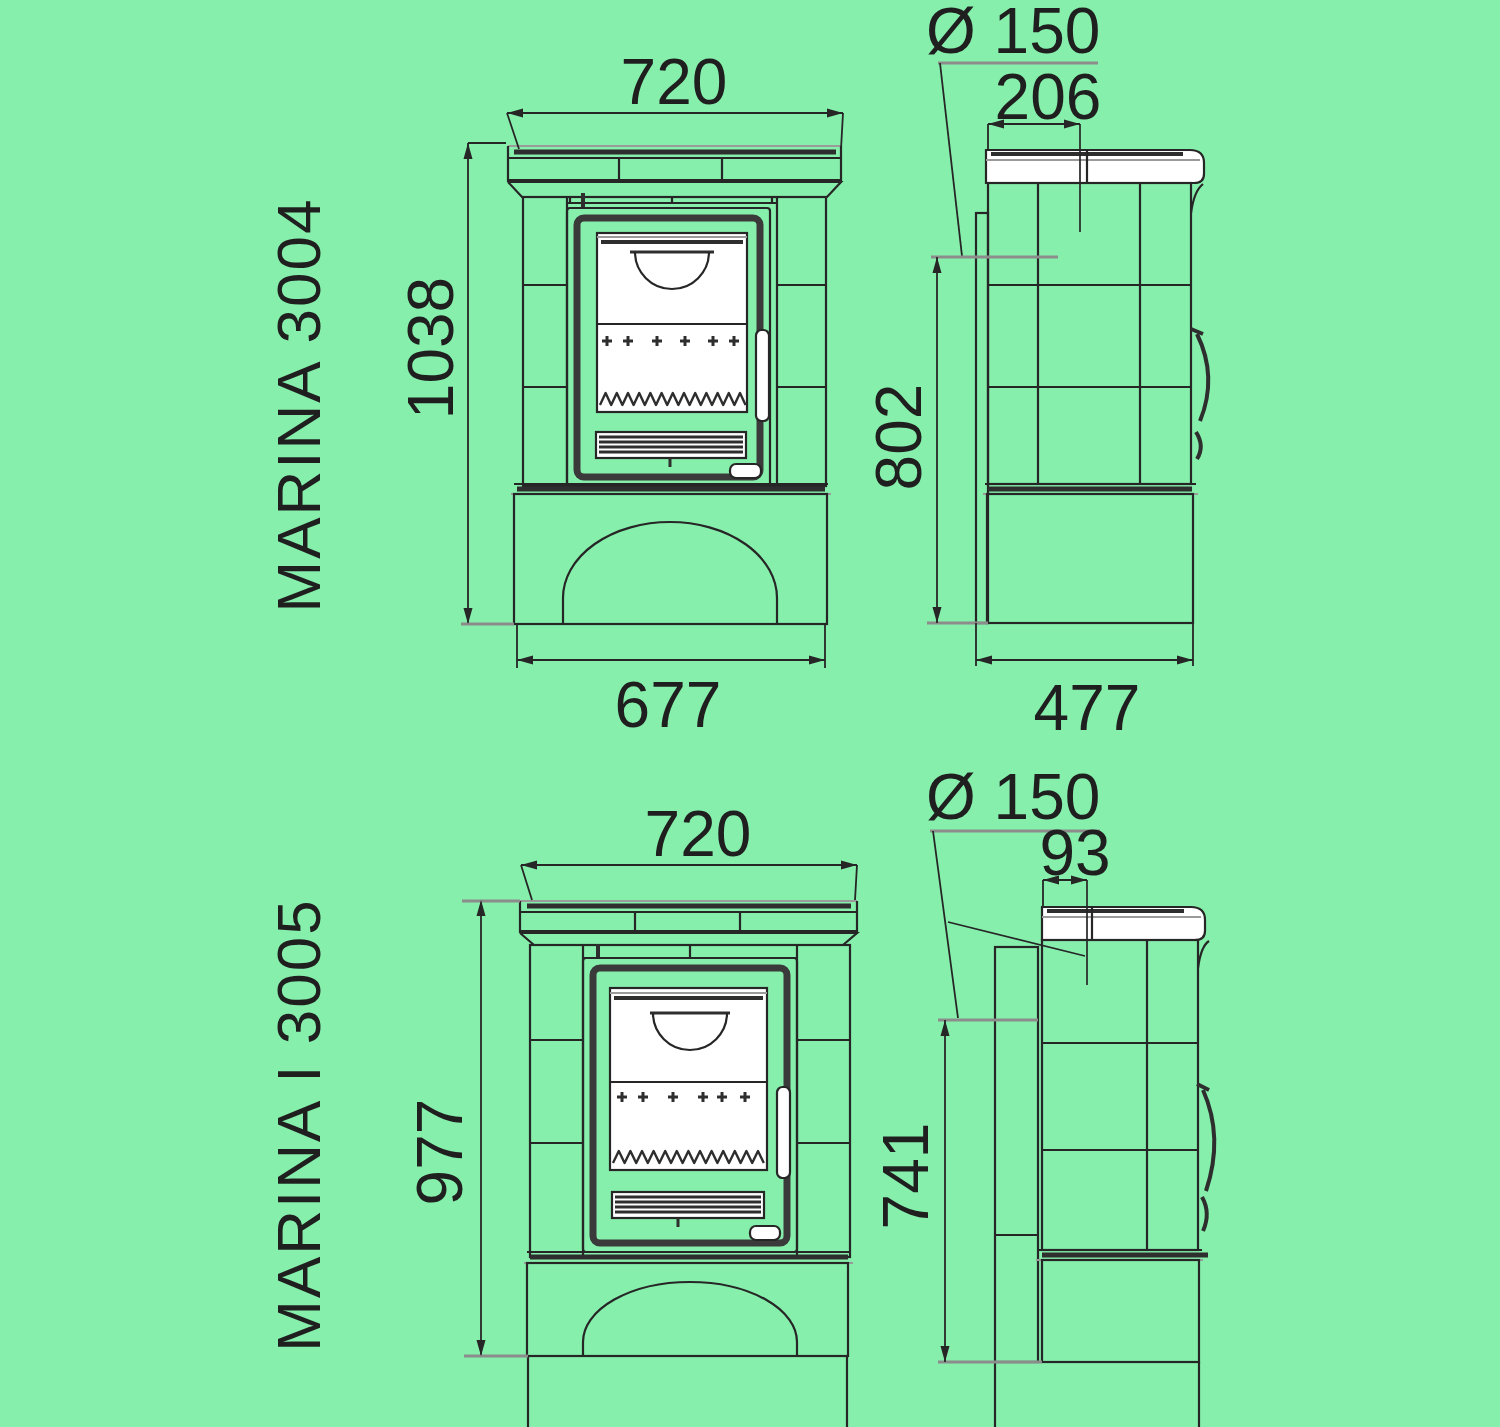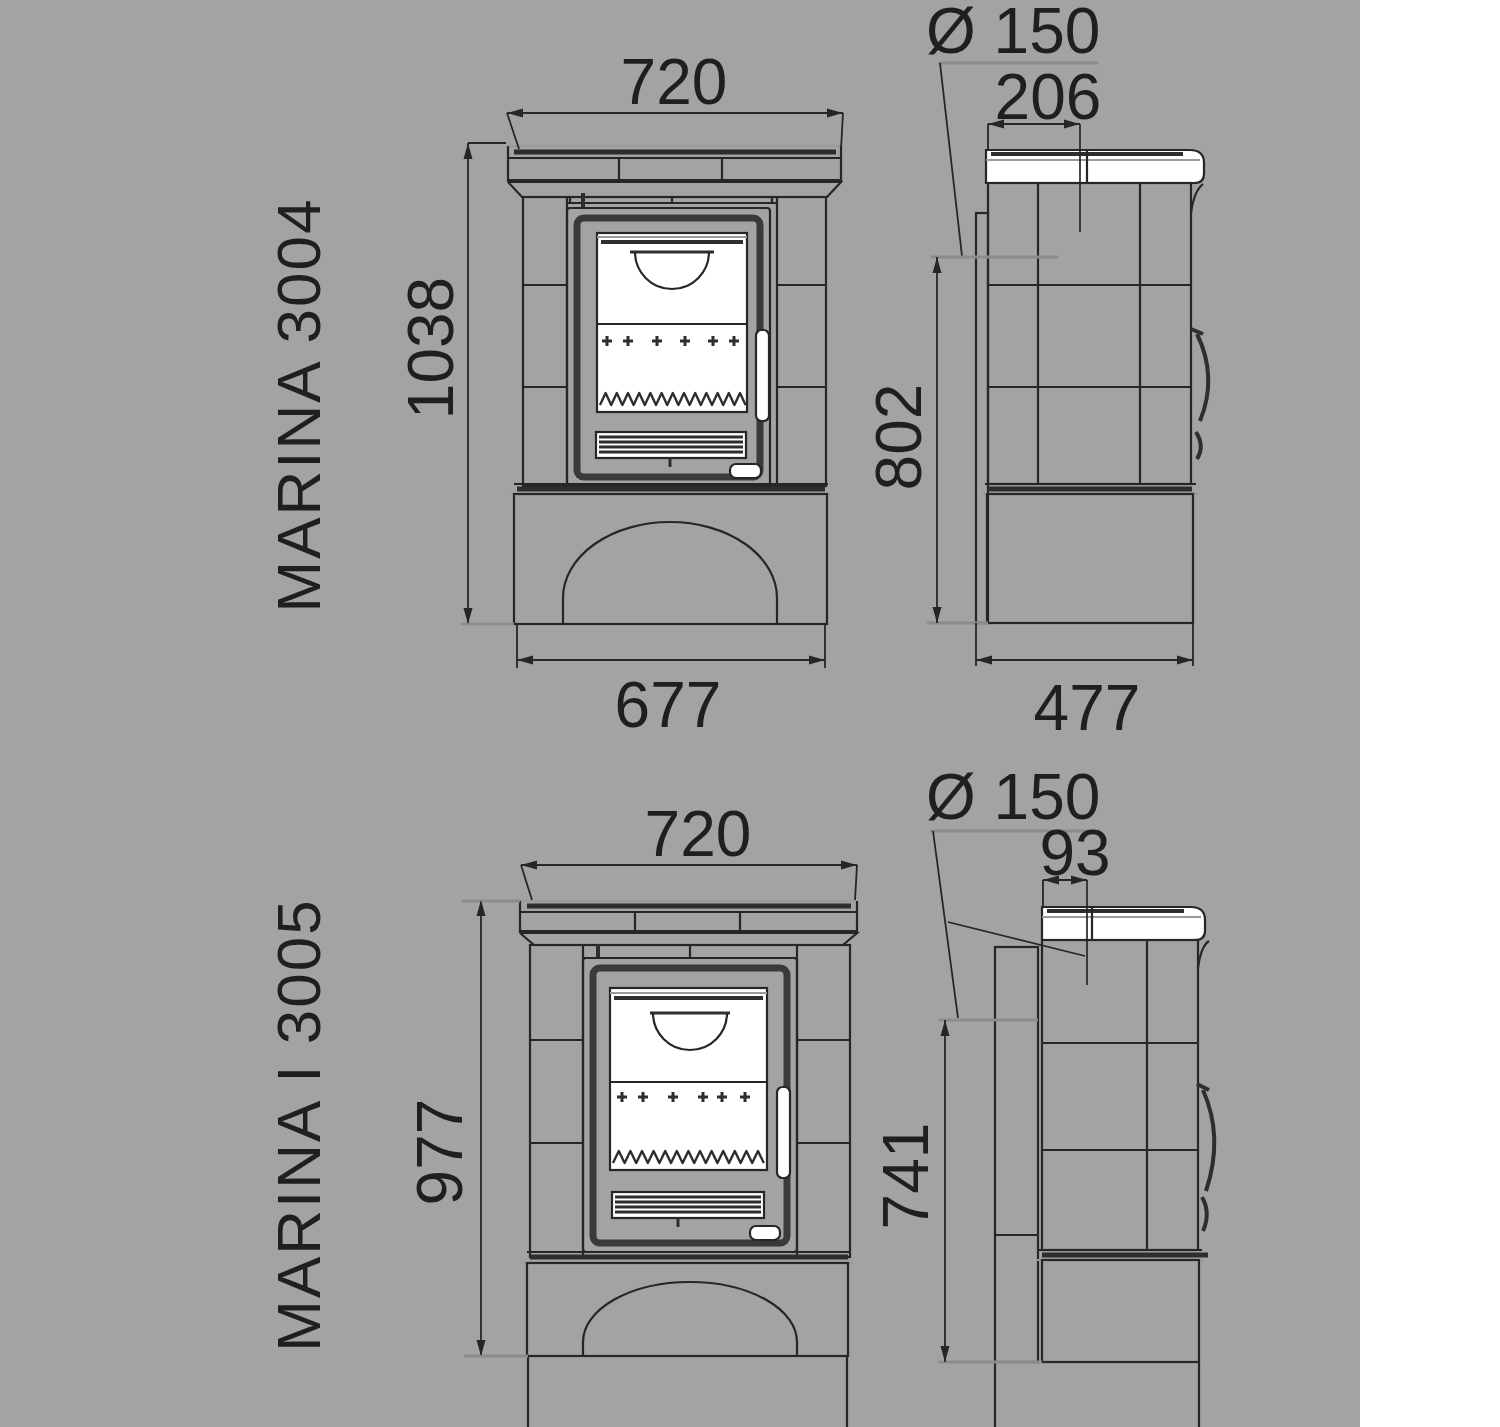--- a/index.html
+++ b/index.html
@@ -1,16 +1,16 @@
 <!DOCTYPE html>
 <html><head>
 <meta charset="utf-8">
 <style>
   html,body{margin:0;padding:0;background:#ffffff;}
-  .stage{width:1360px;height:1427px;background:#a3a3a3;position:relative;overflow:hidden;}
+  .stage{width:1500px;height:1427px;background:#86efac;position:relative;overflow:hidden;}
   svg text{font-family:"Liberation Sans",sans-serif;fill:#1f1f1f;}
   .dim{font-size:64px;}
   .lbl{font-size:62px;letter-spacing:2px;}
   .s  {stroke:#262626;stroke-width:2.2;fill:none;}
   .s1 {stroke:#262626;stroke-width:1.7;fill:none;}
   .s3 {stroke:#2e2e2e;stroke-width:3;fill:none;}
   .s4 {stroke:#2e2e2e;stroke-width:4;fill:none;}
   .sh {stroke:#2e2e2e;stroke-width:5;fill:none;}
   .sf {stroke:#3a3a3a;stroke-width:7;fill:none;}
   .sg {stroke:#9a9a9a;stroke-width:2.2;fill:none;}

